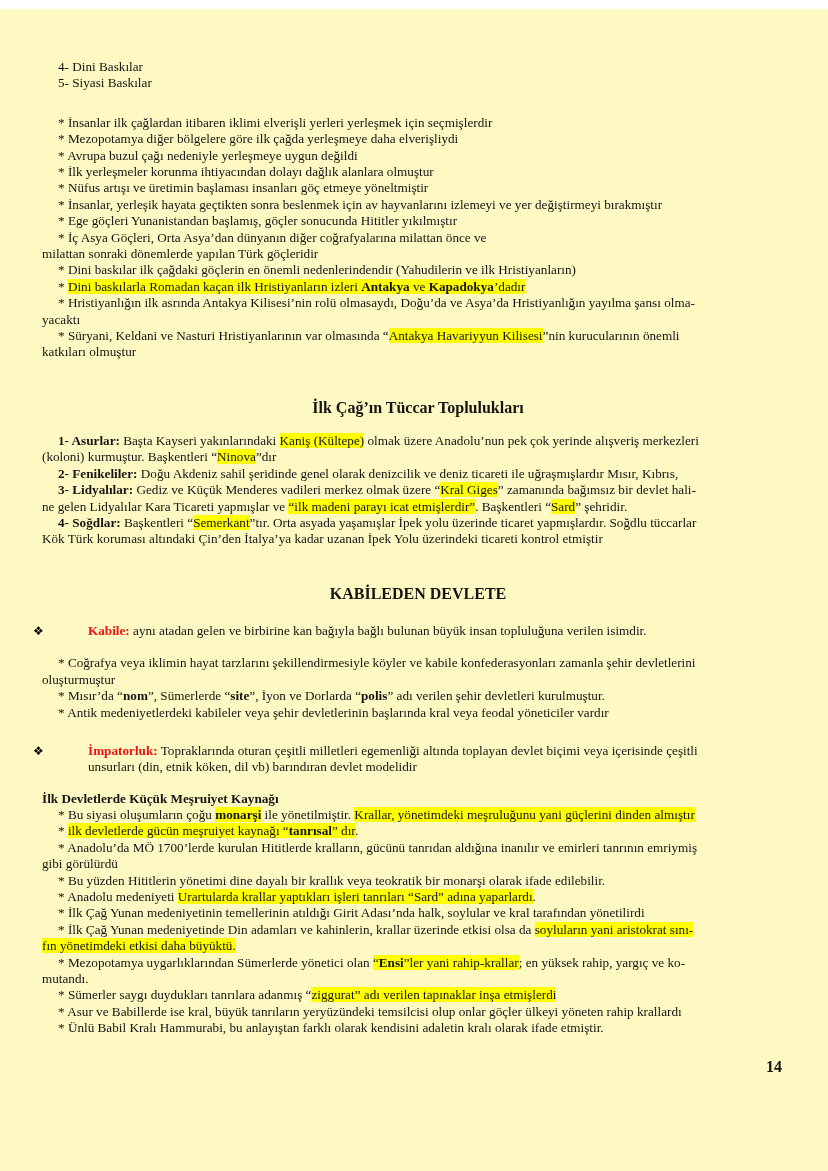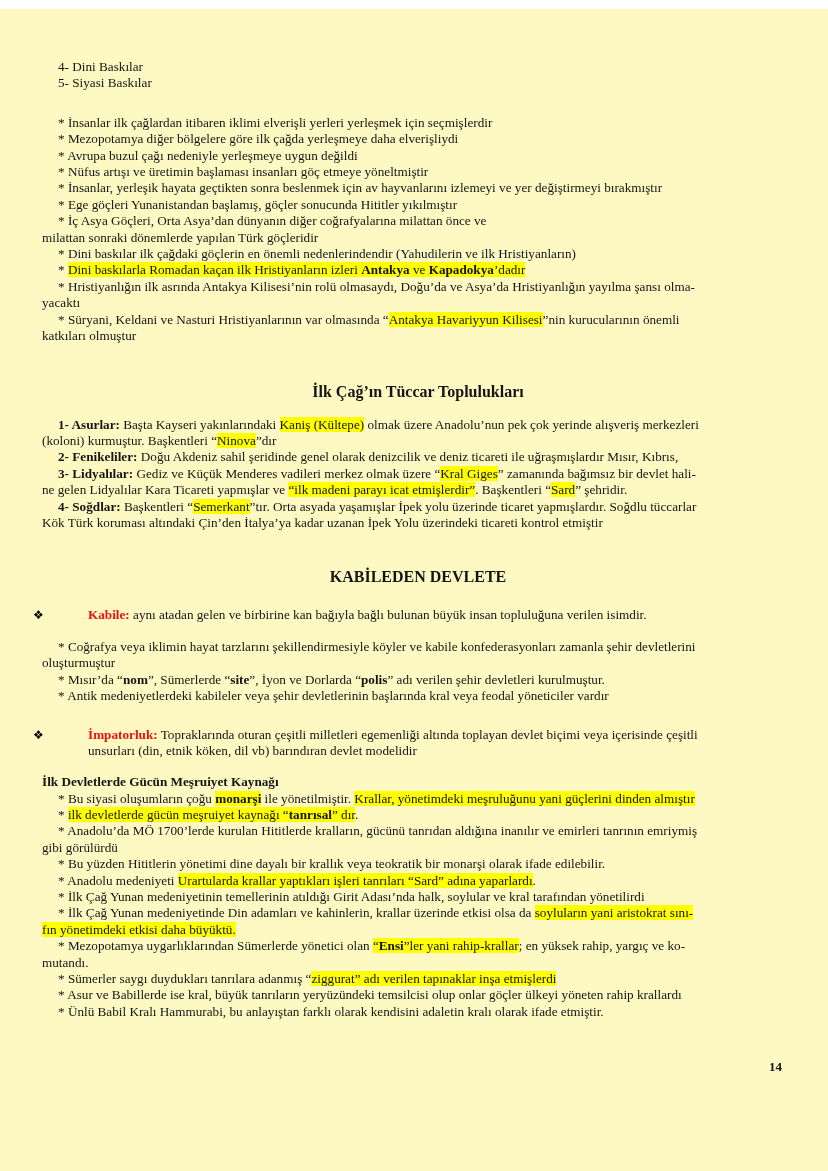--- a/index.html
+++ b/index.html
@@ -33,33 +33,34 @@
     position:absolute;left:-55px;top:0;
     font-family:"DejaVu Sans",sans-serif;
     font-size:12px;color:#000;
   }
   .b{font-weight:bold;}
   .hl{background:var(--hl);}
   .red{color:var(--red);font-weight:bold;text-align:right;}
   .spacer{width:100%;}
   .pagenum{
     position:absolute;top:1050px;right:46px;
-    font-weight:bold;font-size:13px;
+    font-weight:bold;font-size:16px;
   }
 </style>
 </head>
 <body>
 
 <div class="page">
   <div>
       <div class="plain"><span>4- Dini Baskılar</span><br><span>5- Siyasi Baskılar</span></div>
       <div class="spacer" style="height: 22.96px;"></div>
       <div class="para"><span>* İnsanlar ilk çağlardan itibaren iklimi elverişli yerleri yerleşmek için seçmişlerdir</span></div>
       <div class="para"><span>* Mezopotamya diğer bölgelere göre ilk çağda yerleşmeye daha elverişliydi</span></div>
       <div class="para"><span>* Avrupa buzul çağı nedeniyle yerleşmeye uygun değildi</span></div>
+      <div class="para"><span>* İlk yerleşmeler korunma ihtiyacından dolayı dağlık alanlara olmuştur</span></div>
       <div class="para"><span>* Nüfus artışı ve üretimin başlaması insanları göç etmeye yöneltmiştir</span></div>
       <div class="para"><span>* İnsanlar, yerleşik hayata geçtikten sonra beslenmek için av hayvanlarını izlemeyi ve yer değiştirmeyi bırakmıştır</span></div>
       <div class="para"><span>* Ege göçleri Yunanistandan başlamış, göçler sonucunda Hititler yıkılmıştır</span></div>
       <div class="para"><span>* İç Asya Göçleri, Orta Asya’dan dünyanın diğer coğrafyalarına milattan önce ve</span><br><span>milattan sonraki dönemlerde yapılan Türk göçleridir</span></div>
       <div class="para"><span>* Dini baskılar ilk çağdaki göçlerin en önemli nedenlerindendir  (Yahudilerin ve ilk Hristiyanların)</span></div>
       <div class="para"><span>* </span><span class="hl ">Dini baskılarla Romadan kaçan ilk Hristiyanların izleri </span><span class="b hl ">Antakya</span><span class="hl "> ve </span><span class="b hl ">Kapadokya</span><span class="hl ">’dadır</span></div>
       <div class="para"><span>* Hristiyanlığın ilk asrında Antakya Kilisesi’nin rolü olmasaydı, Doğu’da ve Asya’da Hristiyanlığın yayılma şansı olma-</span><br><span>yacaktı</span></div>
       <div class="para"><span>* Süryani, Keldani ve Nasturi Hristiyanlarının var olmasında “</span><span class="hl ">Antakya Havariyyun Kilisesi</span><span>”nin kurucularının önemli</span><br><span>katkıları olmuştur</span></div>
       <div class="spacer" style="height: 39.36px;"></div>
       <div class="heading">İlk Çağ’ın Tüccar Toplulukları</div>
@@ -72,21 +73,21 @@
       <div class="heading">KABİLEDEN DEVLETE</div>
       <div class="spacer" style="height: 21.32px;"></div>
       <div class="diamond-row"><span class="diamond-glyph">❖</span><span class="red ">Kabile:</span><span> aynı atadan gelen ve birbirine kan bağıyla bağlı bulunan büyük insan topluluğuna verilen isimdir.</span></div>
       <div class="spacer" style="height: 15.58px;"></div>
       <div class="para"><span>* Coğrafya veya iklimin hayat tarzlarını şekillendirmesiyle köyler ve kabile konfederasyonları zamanla şehir devletlerini</span><br><span>oluşturmuştur</span></div>
       <div class="para"><span>* Mısır’da “</span><span class="b ">nom</span><span>”, Sümerlerde “</span><span class="b ">site</span><span>”, İyon ve Dorlarda “</span><span class="b ">polis</span><span>” adı verilen şehir devletleri kurulmuştur.</span></div>
       <div class="para"><span>* Antik medeniyetlerdeki kabileler veya şehir devletlerinin başlarında kral veya feodal yöneticiler vardır</span></div>
       <div class="spacer" style="height: 22.14px;"></div>
       <div class="diamond-row"><span class="diamond-glyph">❖</span><span class="red ">İmpatorluk:</span><span> Topraklarında oturan çeşitli milletleri egemenliği altında toplayan devlet biçimi veya içerisinde çeşitli</span><br><span>unsurları (din, etnik köken, dil vb) barındıran devlet modelidir</span></div>
       <div class="spacer" style="height: 14.76px;"></div>
-      <div class="subheading">İlk Devletlerde Gücün Meşruiyet Kaynağı</div>
+      <div class="subheading">İlk Devletlerde Küçük Meşruiyet Kaynağı</div>
       <div class="para"><span>* Bu siyasi oluşumların çoğu </span><span class="b hl ">monarşi</span><span> ile yönetilmiştir. </span><span class="hl ">Krallar, yönetimdeki meşruluğunu yani güçlerini dinden almıştır</span></div>
       <div class="para"><span>* </span><span class="hl ">ilk devletlerde gücün meşruiyet kaynağı  “</span><span class="b hl ">tanrısal</span><span class="hl ">” dır</span><span>.</span></div>
       <div class="para"><span>* Anadolu’da MÖ 1700’lerde kurulan Hititlerde kralların, gücünü tanrıdan aldığına inanılır ve emirleri tanrının emriymiş</span><br><span>gibi görülürdü</span></div>
       <div class="para"><span>* Bu yüzden Hititlerin yönetimi dine dayalı bir krallık veya teokratik bir monarşi olarak ifade edilebilir.</span></div>
       <div class="para"><span>* Anadolu medeniyeti </span><span class="hl ">Urartularda krallar yaptıkları işleri tanrıları “Sard” adına yaparlardı</span><span>.</span></div>
       <div class="para"><span>* İlk Çağ Yunan medeniyetinin temellerinin atıldığı Girit Adası’nda halk, soylular ve kral tarafından yönetilirdi</span></div>
       <div class="para"><span>* İlk Çağ Yunan medeniyetinde Din adamları ve kahinlerin, krallar üzerinde etkisi olsa da </span><span class="hl ">soyluların yani aristokrat sını-</span><br><span class="hl ">fın yönetimdeki etkisi daha büyüktü.</span></div>
       <div class="para"><span>* Mezopotamya uygarlıklarından Sümerlerde yönetici olan </span><span class="hl ">“</span><span class="b hl ">Ensi</span><span class="hl ">”ler yani  rahip-krallar</span><span>; en yüksek rahip, yargıç ve ko-</span><br><span>mutandı.</span></div>
       <div class="para"><span>* Sümerler saygı duydukları tanrılara adanmış “</span><span class="hl ">ziggurat” adı verilen tapınaklar inşa etmişlerdi</span></div>
       <div class="para"><span>* Asur ve Babillerde ise kral, büyük tanrıların yeryüzündeki temsilcisi olup onlar göçler ülkeyi yöneten rahip krallardı</span></div>

